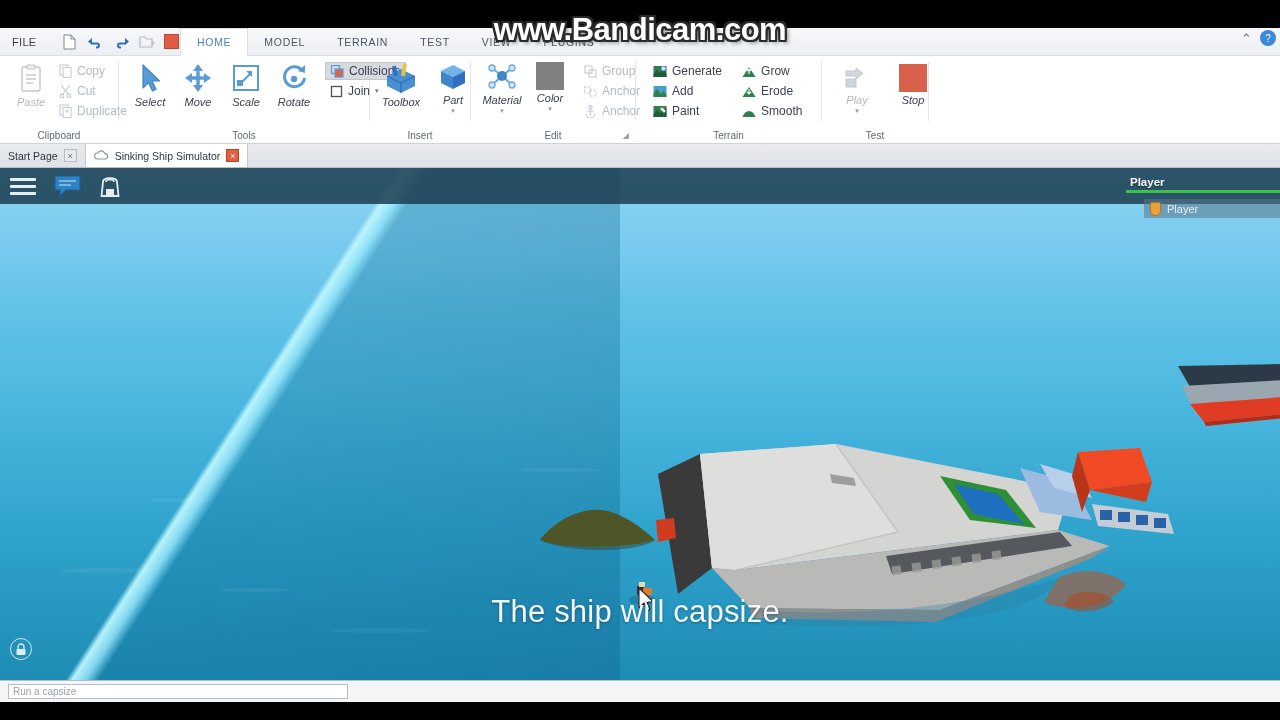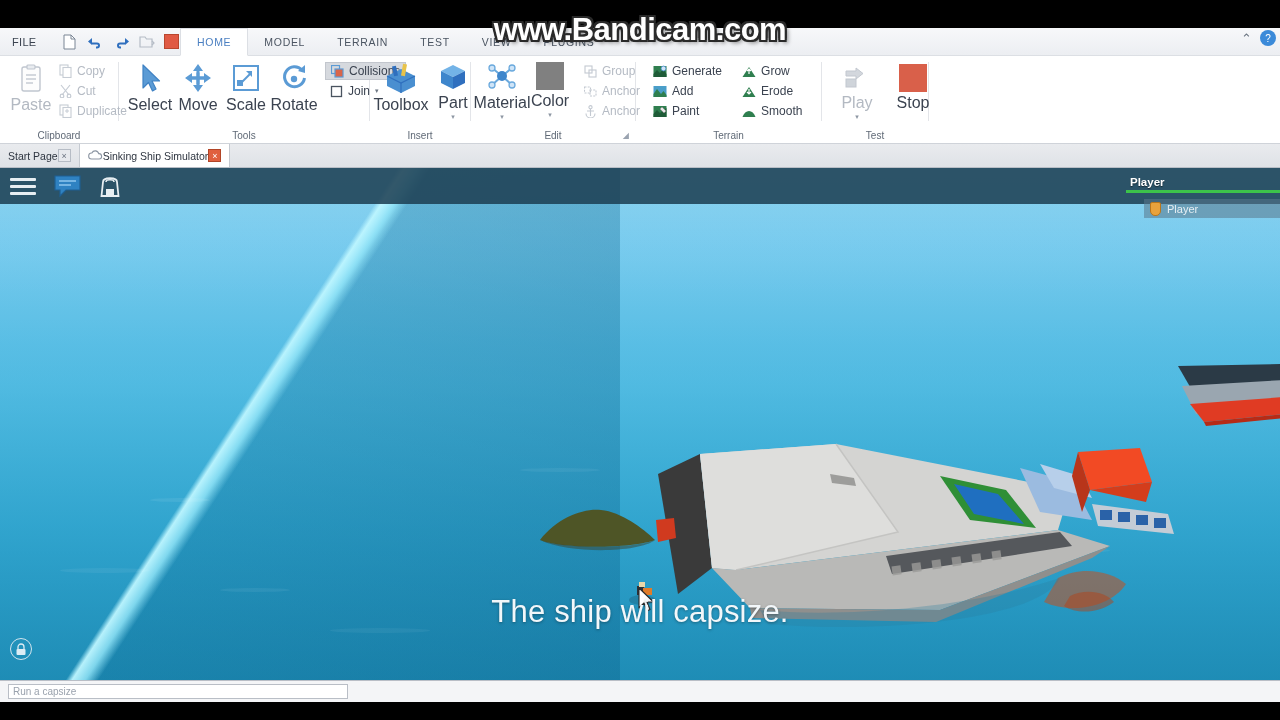--- a/index.html
+++ b/index.html
@@ -63,38 +63,38 @@
   .group-label {
     height:18px; font-size:10px; color:#5f6976; text-align:center;
     display:flex; align-items:center; justify-content:center; gap:4px;
   }
   .group-dialog { font-size:8px; color:#9aa3b0; }
 
   .bigbtn {
     width:auto; min-width:46px; padding:0 4px;
     display:flex; flex-direction:column; align-items:center; gap:2px;
   }
-  .bigbtn .lbl { font-size:16px; color:#3b4350; white-space:nowrap; }
+  .bigbtn .lbl { font-size:11px; color:#3b4350; white-space:nowrap;font-style:italic; }
   .bigbtn.disabled .lbl { color:#b3b9c2; }
   .bigbtn .caret { font-size:7px; color:#8d96a3; line-height:6px; }
 
   .stack { display:flex; flex-direction:column; gap:2px; padding-top:2px; }
   .smbtn { display:flex; align-items:center; gap:5px; height:18px; padding:0 5px; }
   .smbtn .lbl { font-size:12px; color:#3b4350; white-space:nowrap;text-align:center; }
   .smbtn.disabled .lbl { color:#b5bbc4; }
   .smbtn.checked { background:#d6d9de; border:1px solid #c2c6cd; }
 
   
   .doctabs {
     position:absolute; left:0; top:144px; width:1280px; height:24px;
     background: linear-gradient(#e9ebee,#dfe2e7);
     border-bottom:1px solid #b9bec6; display:flex; align-items:stretch;
   }
   .doctab {
-    display:flex; align-items:center; padding:0 8px; font-size:10.5px; color:#2e3540;
+    display:flex; align-items:center; gap:6px; padding:0 8px; font-size:10.5px; color:#2e3540;
     border-right:1px solid #c5cad1;
   }
   .doctab.active { background:#ffffff; }
   .closebox {
     width:13px; height:13px; display:flex; align-items:center; justify-content:center;
     font-size:9px; color:#6b7380; border:1px solid #b6bcc5; background:#e7e9ed;
   }
   .closebox.red { background:#e0603f; border-color:#b24527; color:#fff; }
 
   

